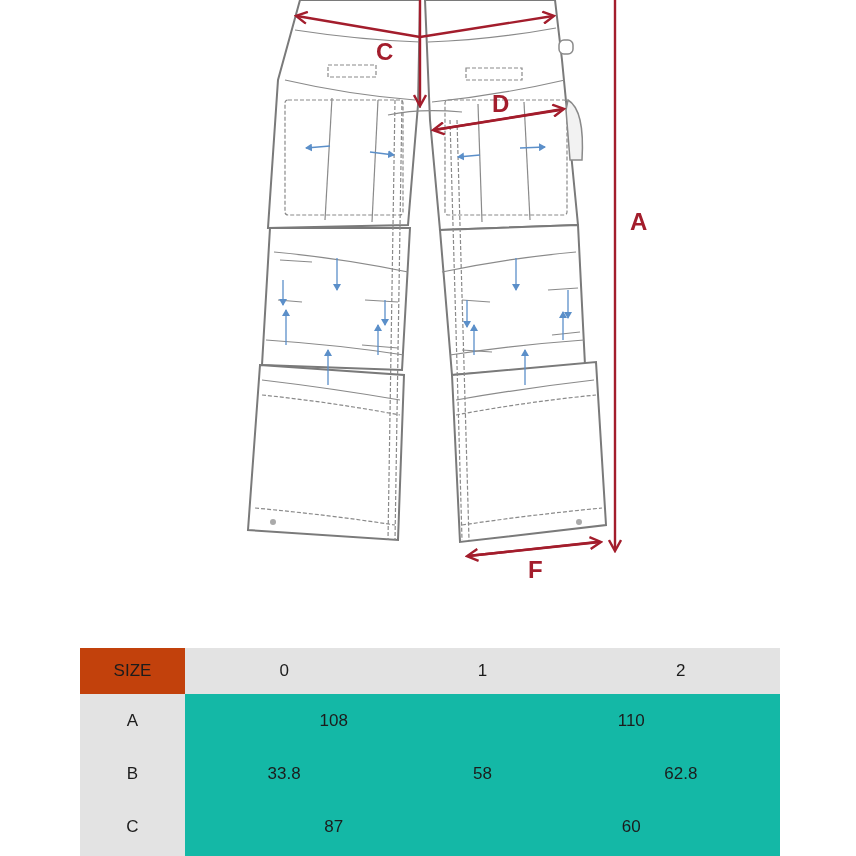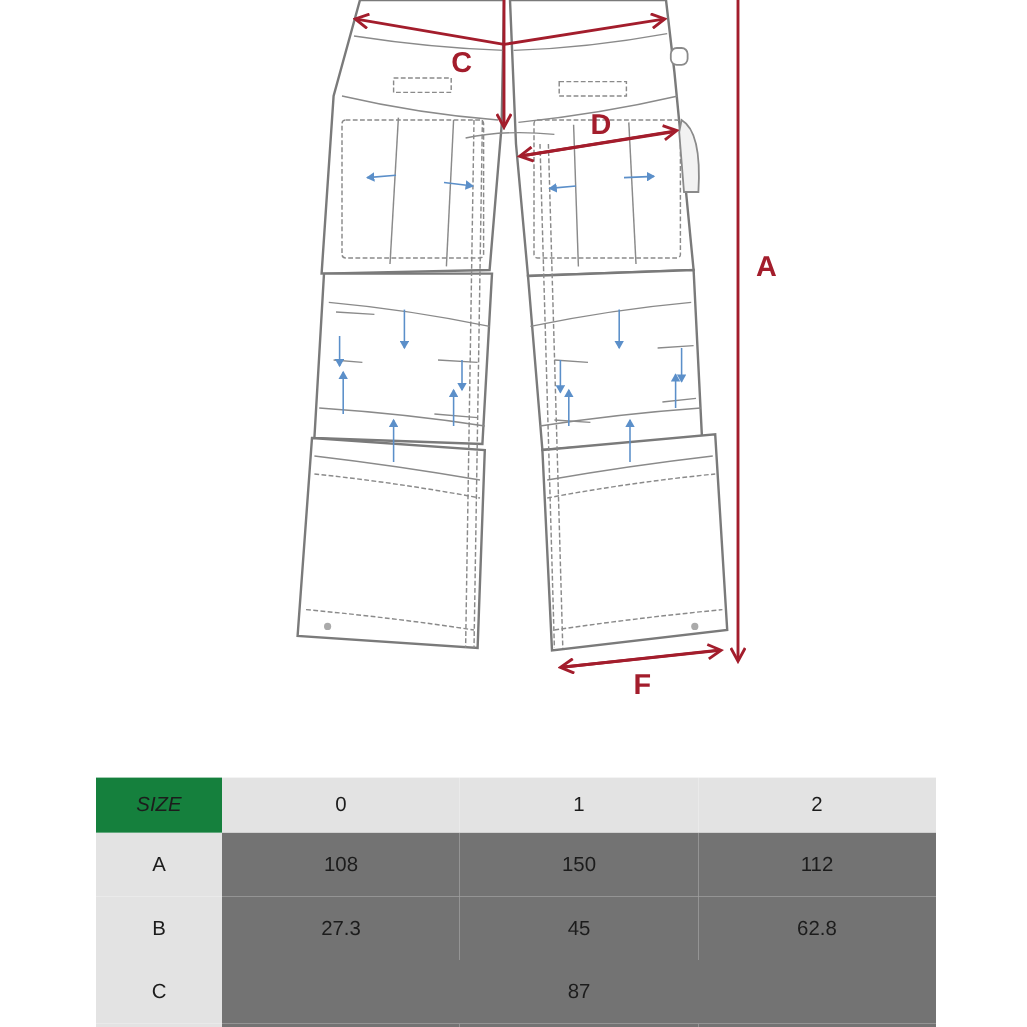--- a/index.html
+++ b/index.html
@@ -3,22 +3,22 @@
   <meta charset="utf-8">
   <style>
     html, body { margin: 0; padding: 0; background: #ffffff; }
     body { width: 856px; height: 856px; position: relative; overflow: hidden; font-family: "Liberation Sans", sans-serif; }
     .drawing { position: absolute; left: 0; top: 0; width: 856px; height: 600px; }
     .size-table { position: absolute; left: 80px; top: 648px; width: 700px; }
     .row { display: flex; height: 53px; }
     .row.header { height: 46px; }
     .cell { display: flex; align-items: center; justify-content: center; font-size: 17px; color: #1c1c1c; }
     .cell.label { width: 105px; background: #e3e3e3; }
-    .row.header .cell.label { background: #15803d; font-style: italic; }
-    .cell.val { flex: 1; background: #737373; }
+    .row.header .cell.label { background: #c2410c; }
+    .cell.val { flex: 1; background: #14b8a6; }
     .row.header .cell.val { background: #e3e3e3; }
   </style>
 </head>
 <body>
 
 <div class="drawing">
   <svg width="856" height="600" viewBox="0 0 856 600" xmlns="http://www.w3.org/2000/svg">
     <defs>
       <marker id="arrowRed" markerWidth="14" markerHeight="14" refX="11" refY="7" orient="auto" markerUnits="userSpaceOnUse">
         <path d="M1,1 L12,7 L1,13" fill="none" stroke="#a31d2c" stroke-width="2.4"></path>
@@ -135,32 +135,32 @@
 <div class="size-table">
   <div class="row header">
     <div class="cell label">SIZE</div>
     <div class="cell val">0</div>
     <div class="cell val">1</div>
     <div class="cell val">2</div>
   </div>
   <div class="row">
     <div class="cell label">A</div>
     <div class="cell val">108</div>
-    <div class="cell val">150</div>
-    <div class="cell val">112</div>
+    <div class="cell val">110</div>
   </div>
   <div class="row">
     <div class="cell label">B</div>
-    <div class="cell val">27.3</div>
-    <div class="cell val">45</div>
+    <div class="cell val">33.8</div>
+    <div class="cell val">58</div>
     <div class="cell val">62.8</div>
   </div>
   <div class="row">
     <div class="cell label">C</div>
     <div class="cell val">87</div>
+    <div class="cell val">60</div>
   </div>
   <div class="row" style="height:40px;">
     <div class="cell label"></div>
     <div class="cell val"></div>
     <div class="cell val"></div>
     <div class="cell val"></div>
   </div>
 </div>
 
 </body></html>

